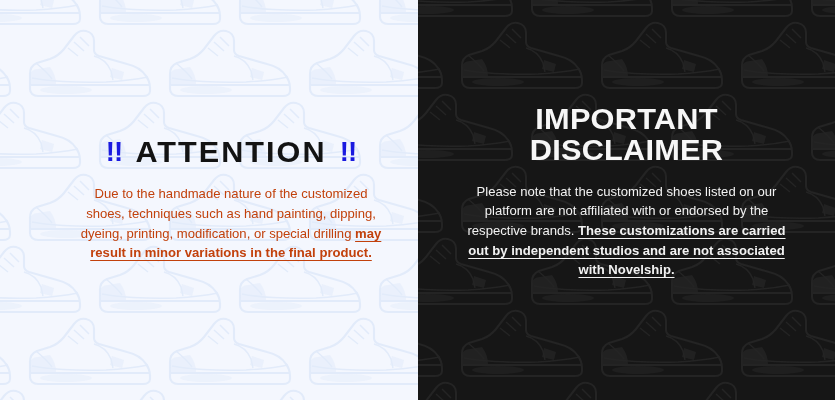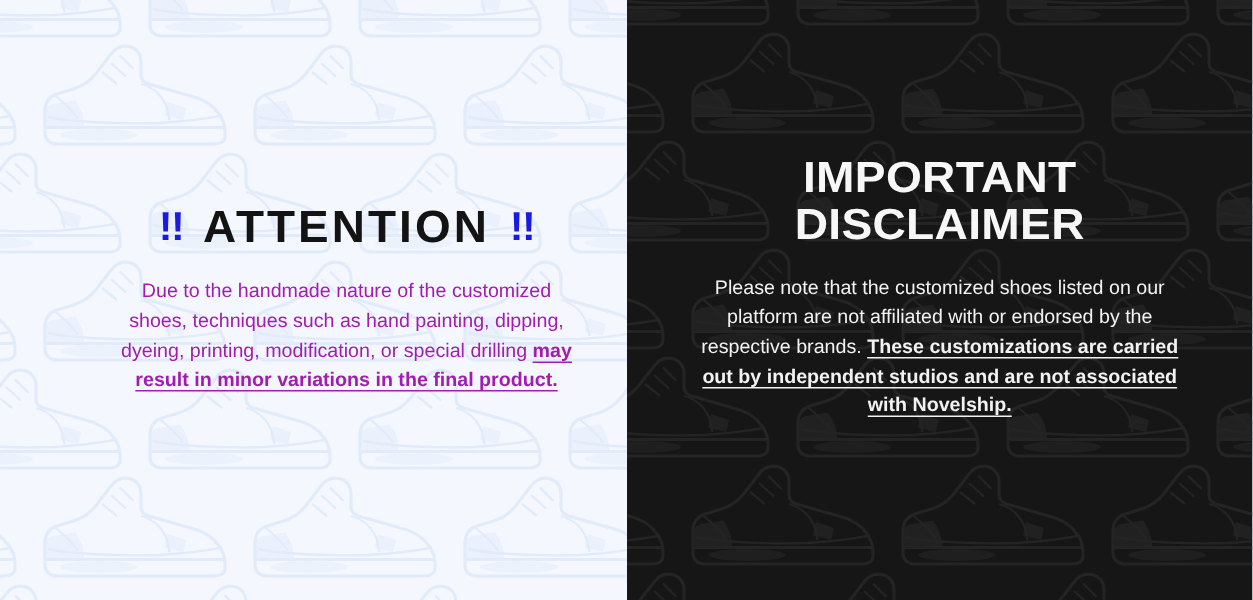--- a/index.html
+++ b/index.html
@@ -69,21 +69,21 @@
     font-size: 27px;
     vertical-align: 1px;
   }
   .attention-heading .bangs-left { margin-right: 13px; }
   .attention-heading .bangs-right { margin-left: 13px; }
   .attention-heading .word { letter-spacing: 2.0px; }
 
   .body-left {
     font-size: 13.1px;
     line-height: 1.52;
-    color: #a21caf;
+    color: #c2410c;
     font-weight: 400;
     max-width: 310px;
     margin: 0 auto;
   }
   .body-left .stress {
     font-weight: 700;
     text-decoration: underline;
     text-underline-offset: 2.5px;
     text-decoration-thickness: 1.2px;
   }

